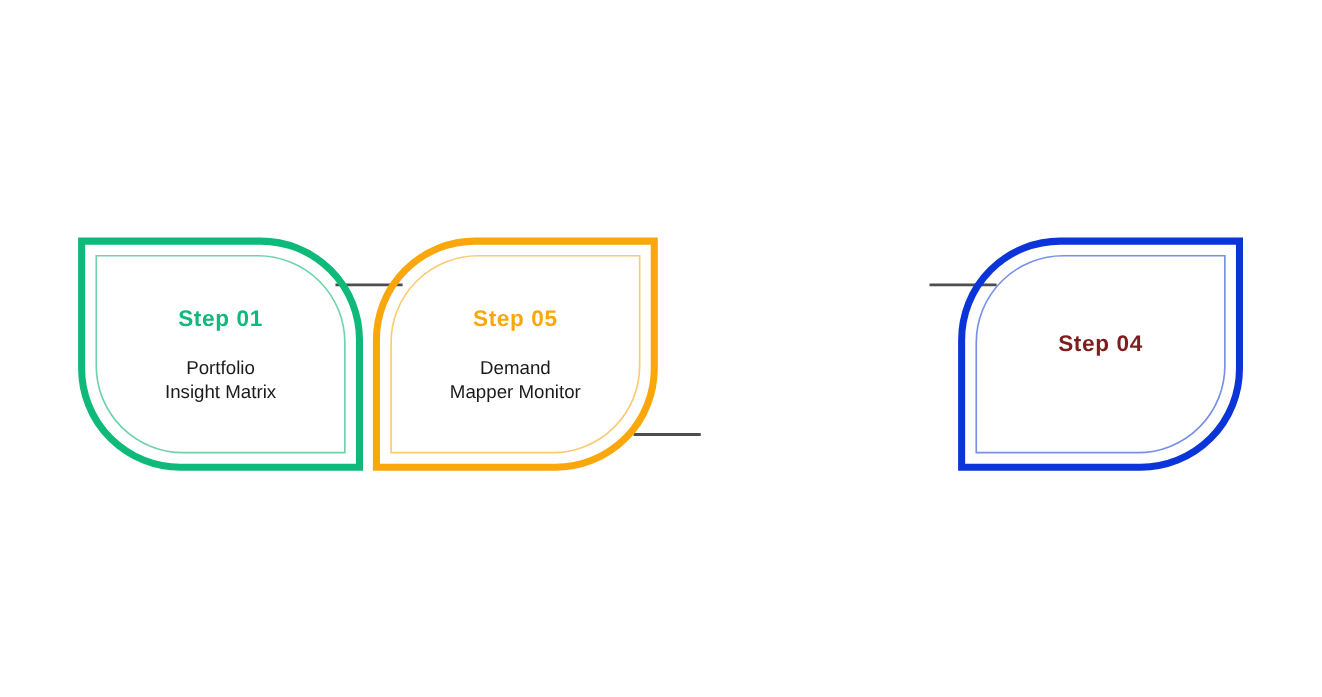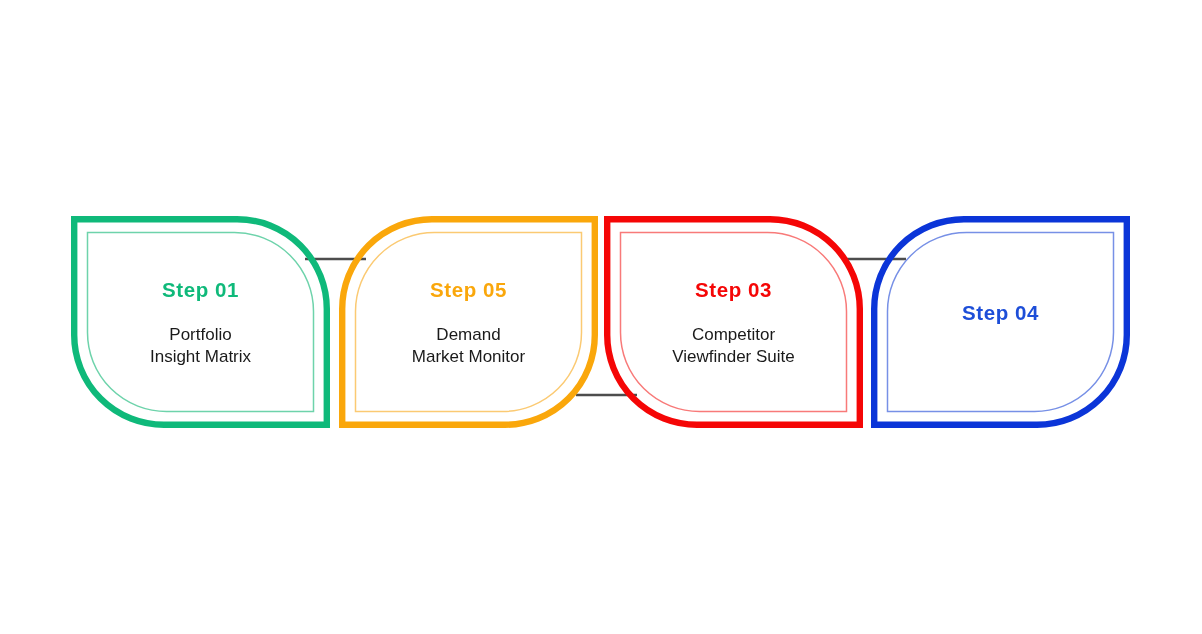--- a/index.html
+++ b/index.html
@@ -107,39 +107,28 @@
   </div>
 
   <div class="step-node" id="node-1">
     <svg class="node-shape" width="259" height="212" viewBox="0 0 259 212">
       <path id="outer-path-1" d="M 255.8 3.2 L 93 3.2 A 89.8 89.8 0 0 0 3.2 93 L 3.2 208.8 L 166 208.8 A 89.8 89.8 0 0 0 255.8 119 Z" fill="none" stroke="#faa70b" stroke-width="6.4" stroke-linejoin="miter"></path>
       <path id="inner-path-1" d="M 242.5 16.5 L 96 16.5 A 79 79 0 0 0 16.5 95.5 L 16.5 195.5 L 163 195.5 A 79 79 0 0 0 242.5 116.5 Z" fill="none" stroke="#fbca73" stroke-width="1.5" stroke-linejoin="miter"></path>
     </svg>
     <div class="node-text">
       <div class="step-label" style="color: rgb(250, 167, 11);">Step 05</div>
       <div class="step-title" style="color: rgb(26, 26, 26);">Demand
-Market Monitor</div>
+Mapper Monitor</div>
     </div>
   </div>
 
-  <div class="step-node" id="node-2">
-    <svg class="node-shape" width="259" height="212" viewBox="0 0 259 212">
-      <path id="outer-path-2" d="M 3.2 3.2 L 166 3.2 A 89.8 89.8 0 0 1 255.8 93 L 255.8 208.8 L 93 208.8 A 89.8 89.8 0 0 1 3.2 119 Z" fill="none" stroke="#f50606" stroke-width="6.4" stroke-linejoin="miter"></path>
-      <path id="inner-path-2" d="M 16.5 16.5 L 163 16.5 A 79 79 0 0 1 242.5 95.5 L 242.5 195.5 L 96 195.5 A 79 79 0 0 1 16.5 116.5 Z" fill="none" stroke="#f87a79" stroke-width="1.5" stroke-linejoin="miter"></path>
-    </svg>
-    <div class="node-text">
-      <div class="step-label" style="color: rgb(245, 6, 6);">Step 03</div>
-      <div class="step-title" style="color: rgb(26, 26, 26);">Competitor
-Viewfinder Suite</div>
-    </div>
-  </div>
 
   <div class="step-node" id="node-3">
     <svg class="node-shape" width="259" height="212" viewBox="0 0 259 212">
       <path id="outer-path-3" d="M 255.8 3.2 L 93 3.2 A 89.8 89.8 0 0 0 3.2 93 L 3.2 208.8 L 166 208.8 A 89.8 89.8 0 0 0 255.8 119 Z" fill="none" stroke="#0b35d8" stroke-width="6.4" stroke-linejoin="miter"></path>
       <path id="inner-path-3" d="M 242.5 16.5 L 96 16.5 A 79 79 0 0 0 16.5 95.5 L 16.5 195.5 L 163 195.5 A 79 79 0 0 0 242.5 116.5 Z" fill="none" stroke="#7790e6" stroke-width="1.5" stroke-linejoin="miter"></path>
     </svg>
     <div class="node-text">
-      <div class="step-label" style="color: #1d4ed8;">Step 04</div>
+      <div class="step-label" style="color: #7f1d1d;">Step 04</div>
     </div>
   </div>
 
 </div>
 
 </body></html>

